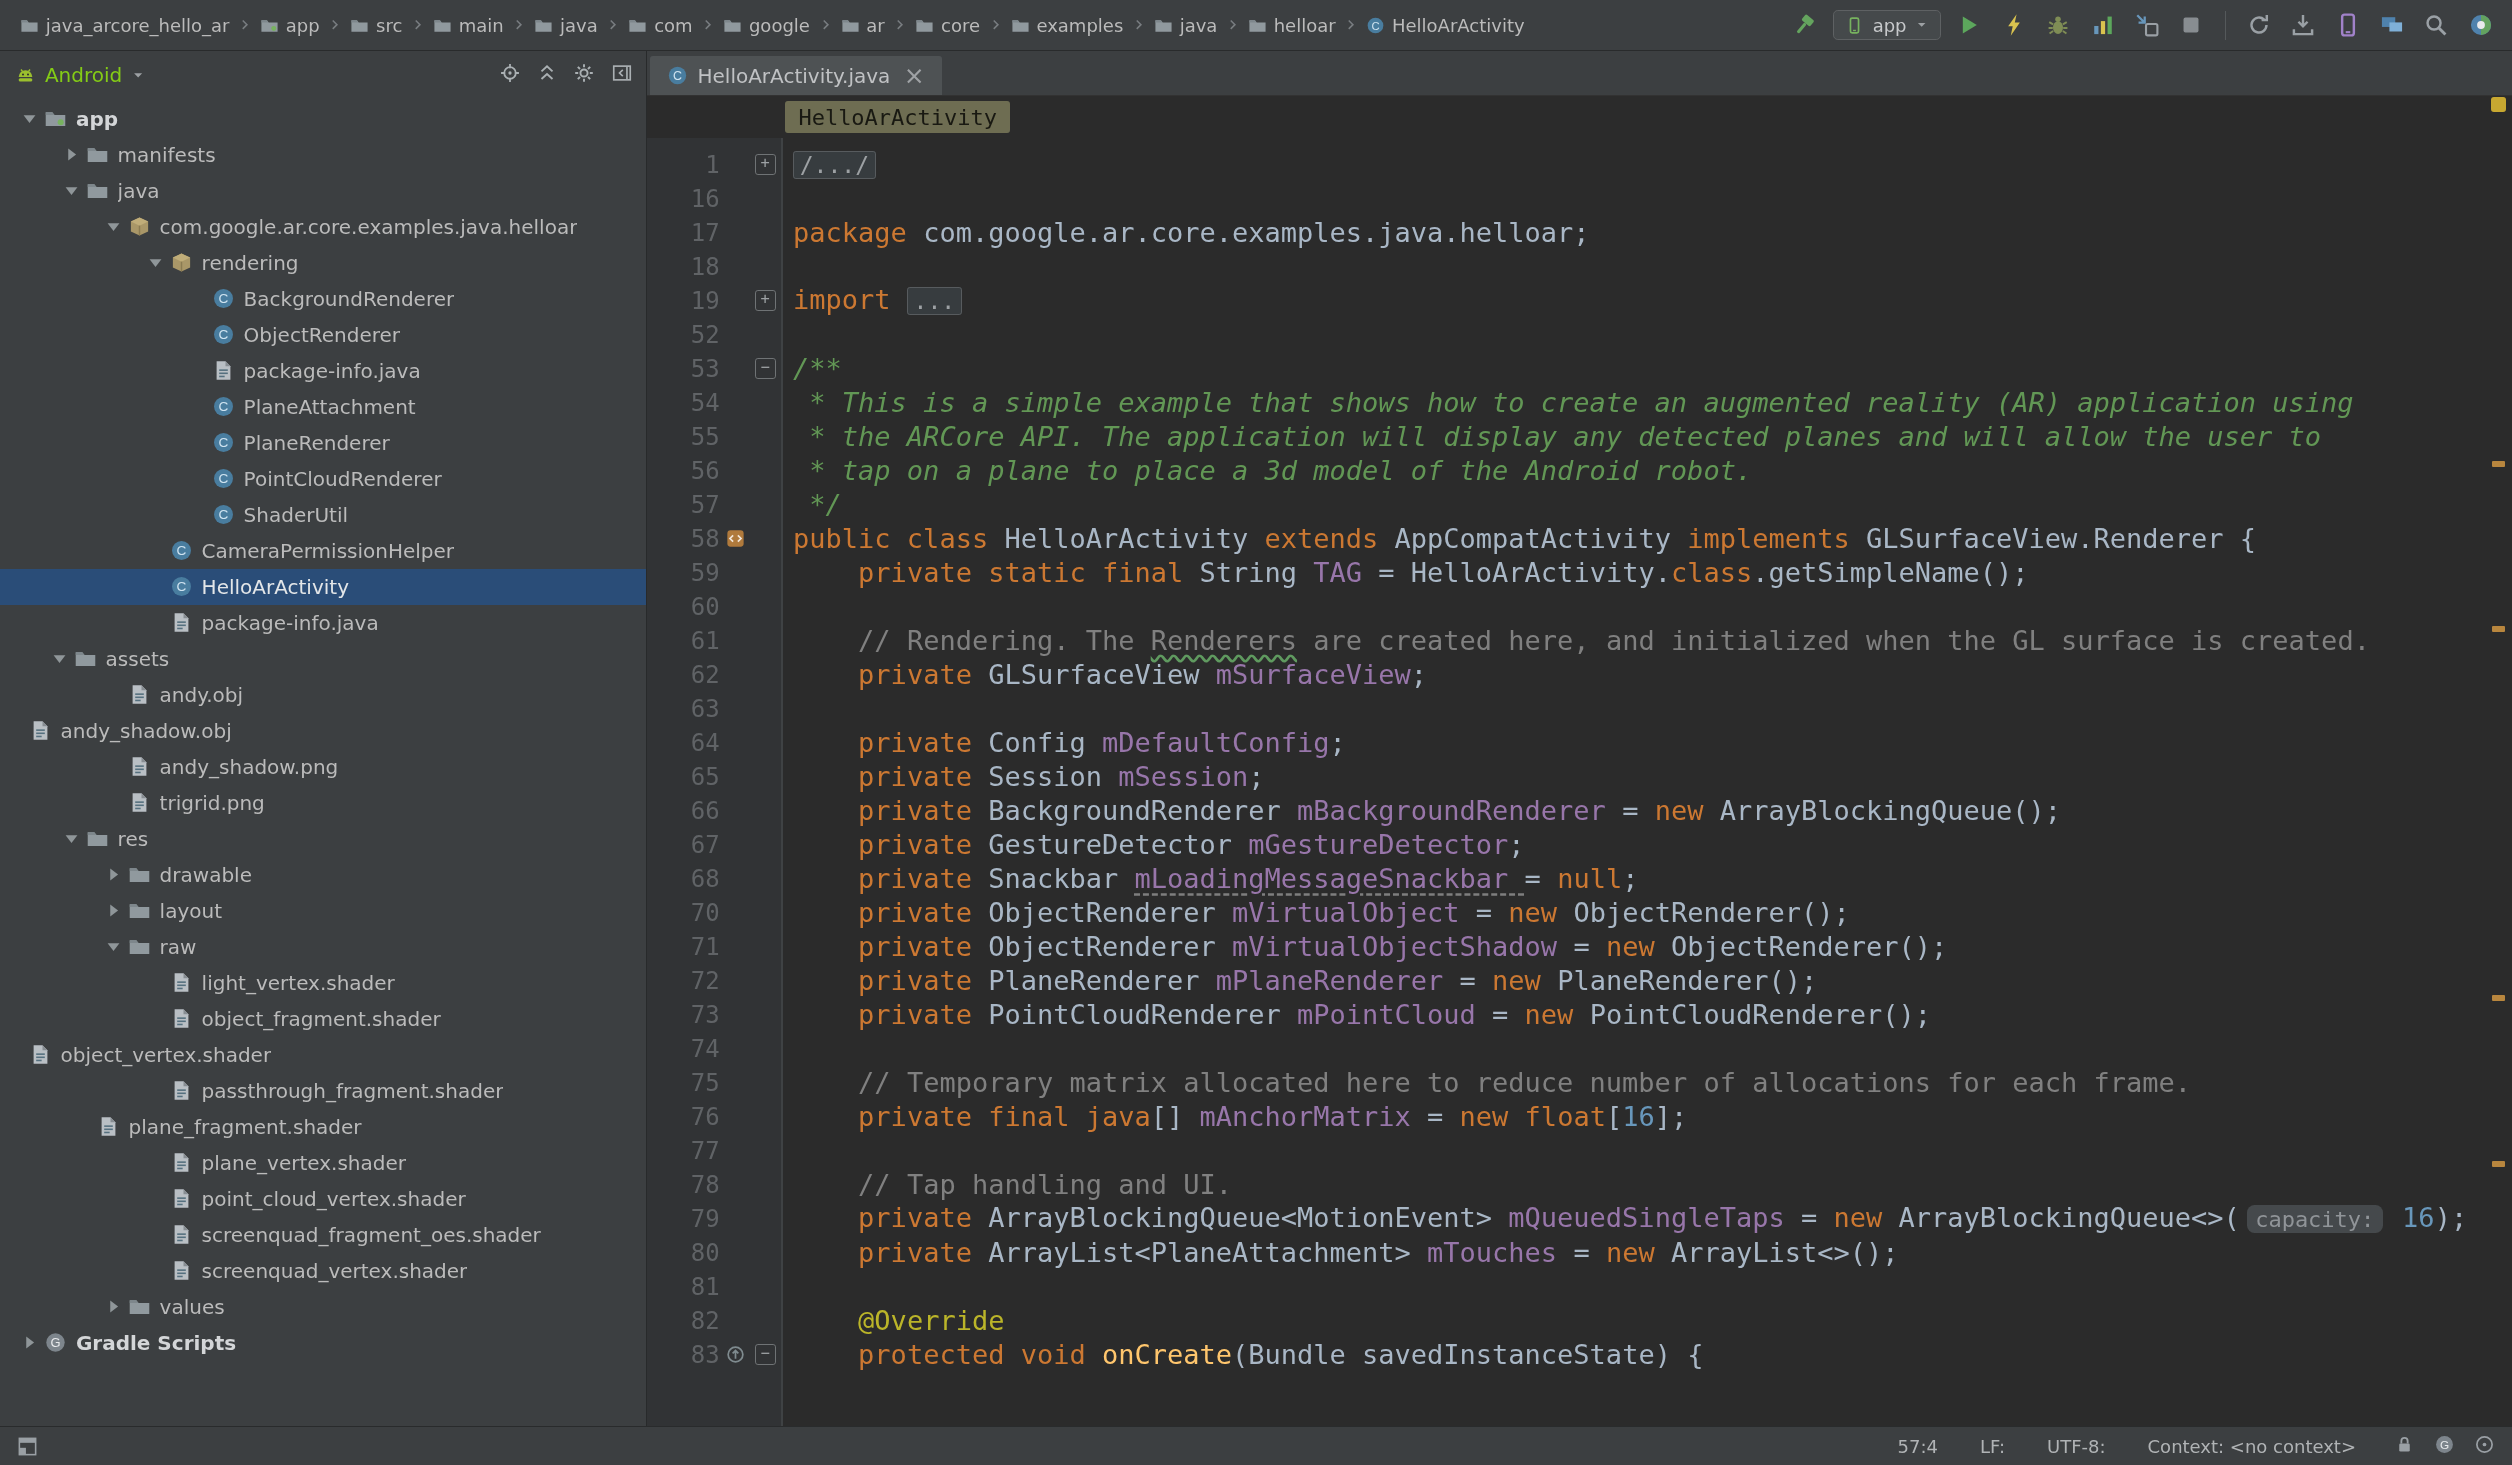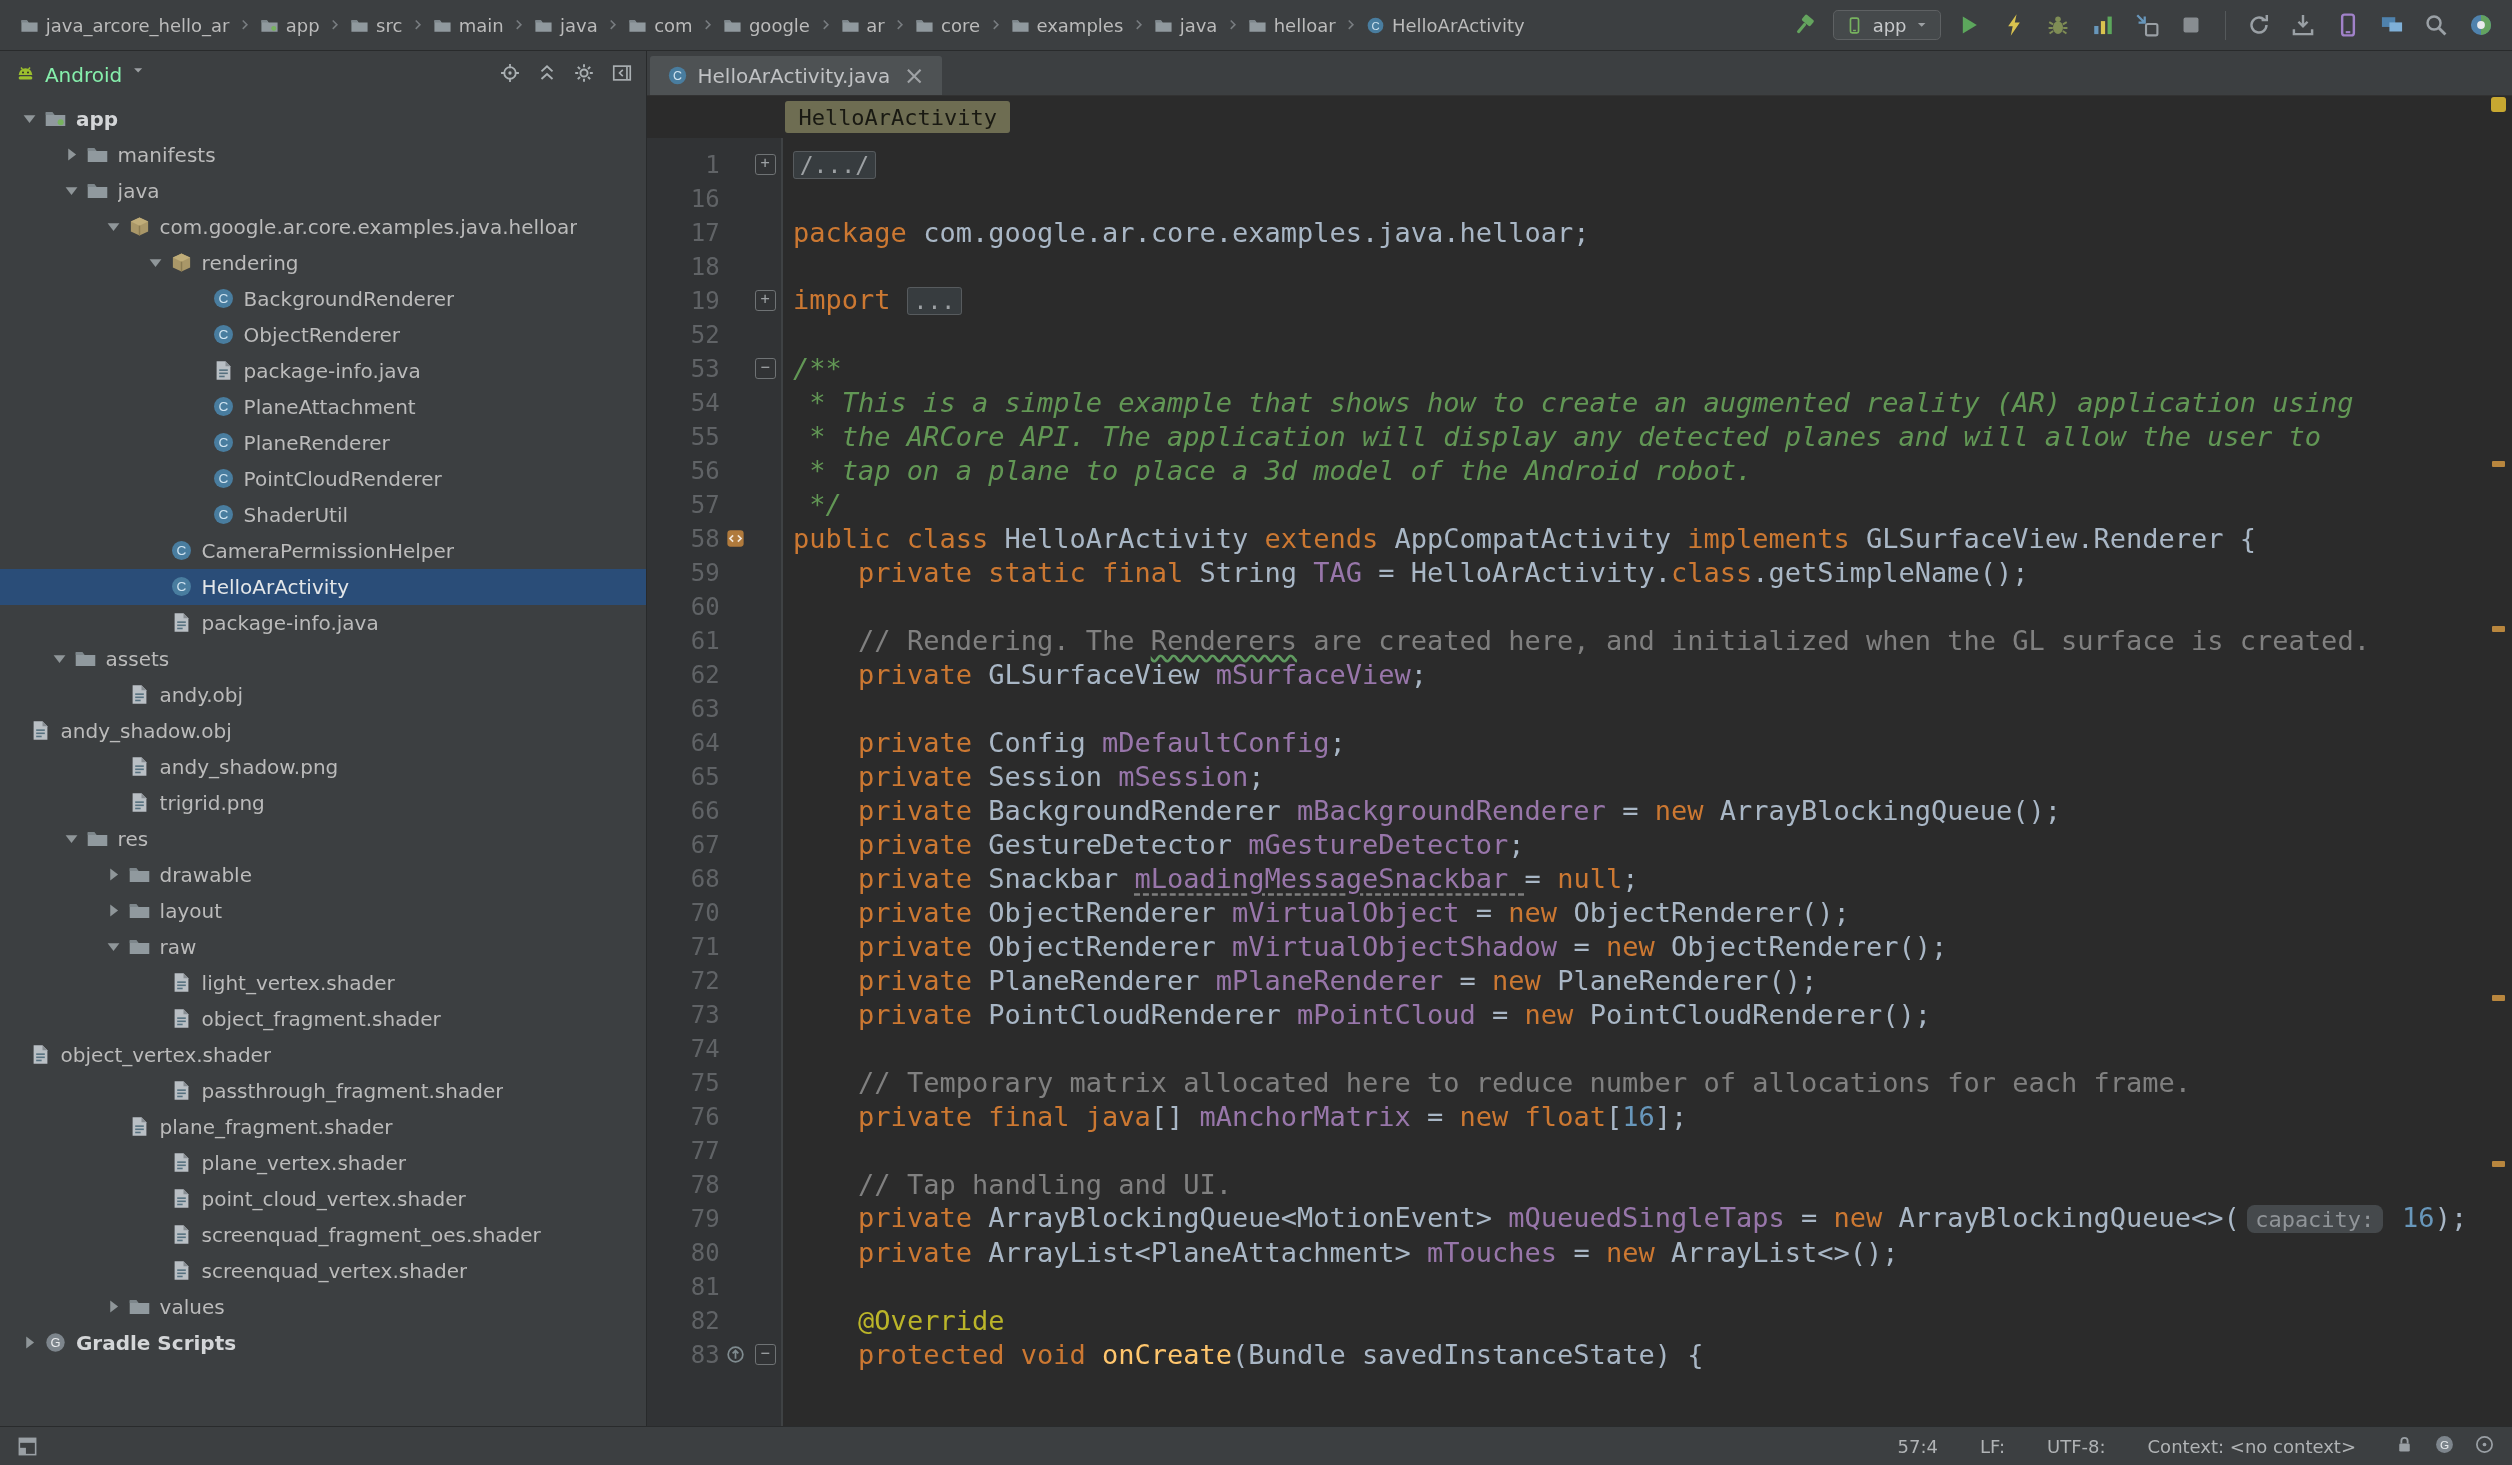--- a/index.html
+++ b/index.html
@@ -17,21 +17,21 @@
   .rbtn{width:32px;height:32px;display:flex;align-items:center;justify-content:center;border-radius:3.8px;}
   .rsel{display:flex;align-items:center;gap:8.6px;border:1px solid #5e6163;background:#45494b;border-radius:4.8px;padding:3.8px 11.5px;font-size:18px;color:#c7c9cb;}
   .rdiv{width:1px;height:29px;background:#55595b;margin:0 4.8px;}
 
   
   .main{flex:1;display:flex;min-height:0;}
 
   
   .project{width:646px;background:#3c3f41;border-right:1px solid #282a2b;display:flex;flex-direction:column;flex:0 0 auto;}
   .phead{height:48px;display:flex;align-items:center;justify-content:space-between;padding:0 13.4px 0 15.3px;flex:0 0 auto;}
-  .pview{display:flex;gap:8.6px;font-size:20px;color:#86efac;}
+  .pview{display:flex;align-items:center;gap:8.6px;font-size:20px;color:#84cc16;}
   .pacts{display:flex;align-items:center;gap:15.3px;}
   .tree{flex:1;overflow:hidden;font-size:20px;padding-top:1.9px;}
   .trow{height:36px;display:flex;align-items:center;white-space:nowrap;cursor:default;}
   .trow .ic{margin-right:8.6px;}
   .trow.sel{background:#2a4d78;color:#e3e6e8;}
   .trow.b0 .tlabel{font-weight:bold;color:#d4d6d8;}
   .tarrow{width:29px;height:21px;display:inline-flex;align-items:center;justify-content:center;flex:0 0 auto;}
   .tlabel{overflow:hidden;text-overflow:ellipsis;}
 
   
@@ -784,21 +784,21 @@
               <svg viewBox="0 0 16 16" width="100%" height="100%">
                 <path d="M3.2 1.6h6.2l3.4 3.4v9.4H3.2z" fill="#b9bfc4"></path>
                 <path d="M9.4 1.6l3.4 3.4H9.4z" fill="#878d92"></path>
                 <rect x="5" y="7.2" width="6" height="1.1" fill="#55707f"></rect>
                 <rect x="5" y="9.4" width="6" height="1.1" fill="#55707f"></rect>
                 <rect x="5" y="11.6" width="3.8" height="1.1" fill="#55707f"></rect>
               </svg>
             </span>
             <span class="tlabel">passthrough_fragment.shader</span>
           </div>
-          <div class="trow" style="padding-left:99px">
+          <div class="trow" style="padding-left:68px">
             <span class="tarrow"></span>
             <span class="ic" style="width:23px;height:23px">
               <svg viewBox="0 0 16 16" width="100%" height="100%">
                 <path d="M3.2 1.6h6.2l3.4 3.4v9.4H3.2z" fill="#b9bfc4"></path>
                 <path d="M9.4 1.6l3.4 3.4H9.4z" fill="#878d92"></path>
                 <rect x="5" y="7.2" width="6" height="1.1" fill="#55707f"></rect>
                 <rect x="5" y="9.4" width="6" height="1.1" fill="#55707f"></rect>
                 <rect x="5" y="11.6" width="3.8" height="1.1" fill="#55707f"></rect>
               </svg>
             </span>

